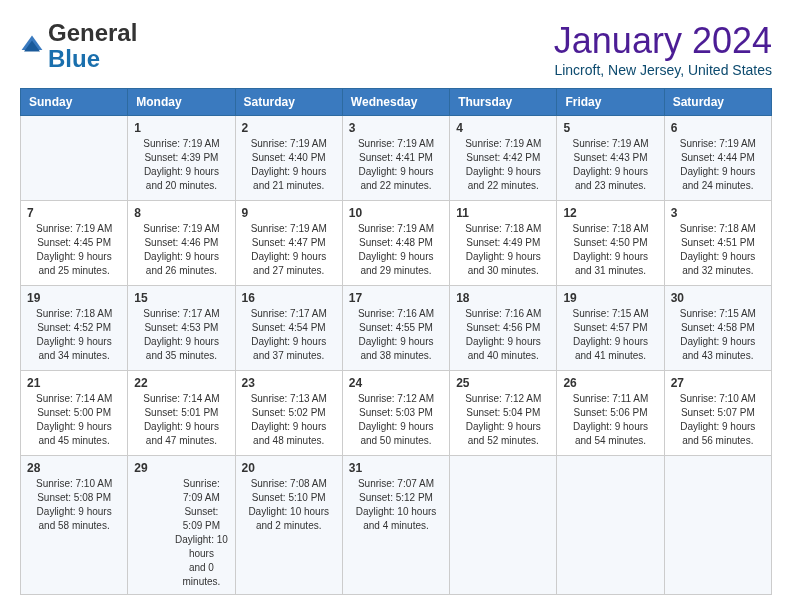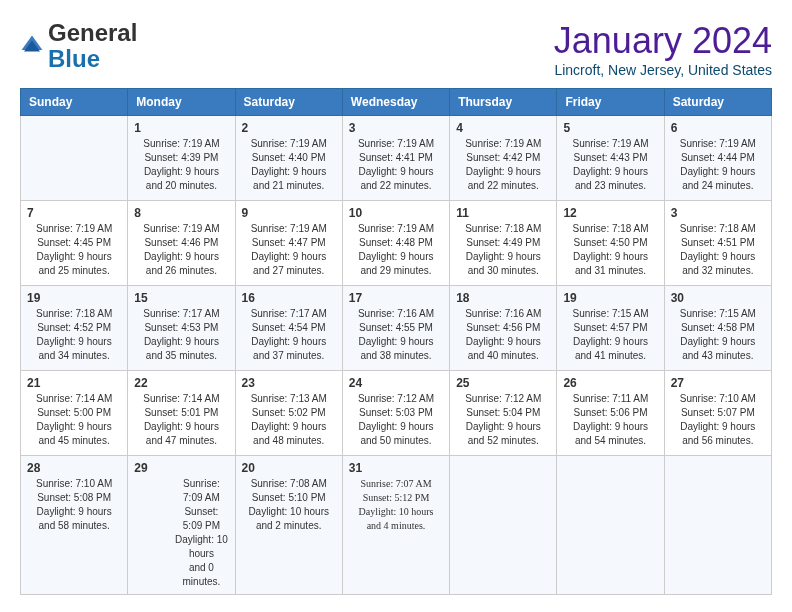--- a/index.html
+++ b/index.html
@@ -338,21 +338,21 @@
         </td>
         <td>
           <span class="day-number">20</span>
           <div class="day-info" style="white-space: pre-line;">Sunrise: 7:08 AM
 Sunset: 5:10 PM
 Daylight: 10 hours
 and 2 minutes.</div>
         </td>
         <td>
           <span class="day-number">31</span>
-          <div class="day-info" style="white-space: pre-line; font-family: Liberation Serif, serif;">Sunrise: 7:07 AM
+          <div class="day-info" style="white-space: pre-line;">Sunrise: 7:07 AM
 Sunset: 5:12 PM
 Daylight: 10 hours
 and 4 minutes.</div>
         </td>
         <td class="empty-cell"></td>
         <td class="empty-cell"></td>
         <td class="empty-cell"></td>
       </tr>
     </tbody>
 </table>

